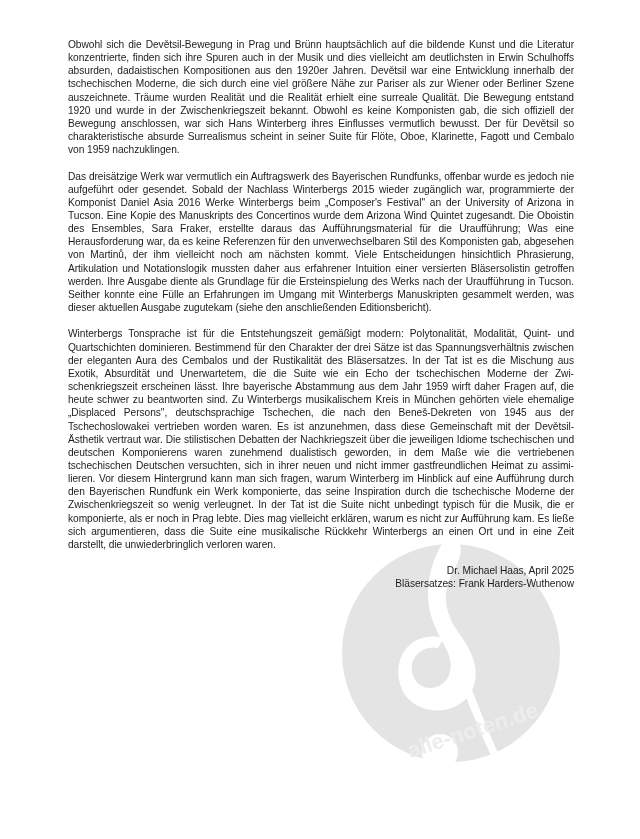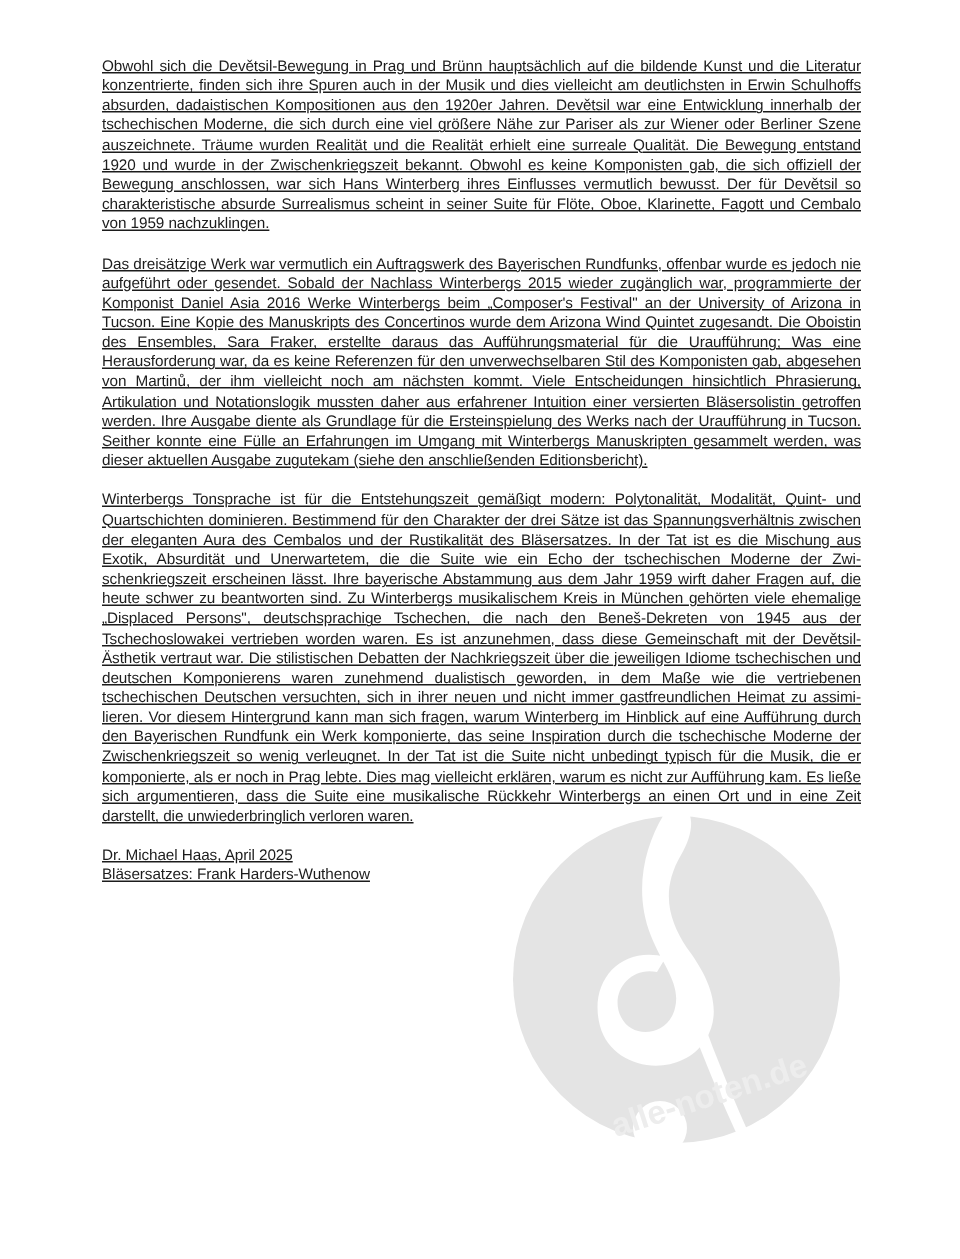--- a/index.html
+++ b/index.html
@@ -33,32 +33,32 @@
       position: absolute;
       left: 68px;
       top: 38px;
       width: 506px;
       z-index: 1;
       font-family: "Liberation Sans", sans-serif;
       font-size: 10.2px;
       line-height: 13.15px;
       color: #1c1c1c;
       letter-spacing: -0.05px;
-      text-decoration: underline;
     }
     .text-block p {
       margin: 0 0 13.15px 0;
       text-align: justify;
       hyphens: manual;
     }
     .signature {
       margin-top: 0;
     }
     .signature div {
       line-height: 13.15px;
+      text-align: right;
     }
   </style>
 </head>
 <body>
 
 <div class="page">
 
   <div class="watermark">
     <svg viewBox="0 0 218 218" xmlns="http://www.w3.org/2000/svg">
       <defs>

